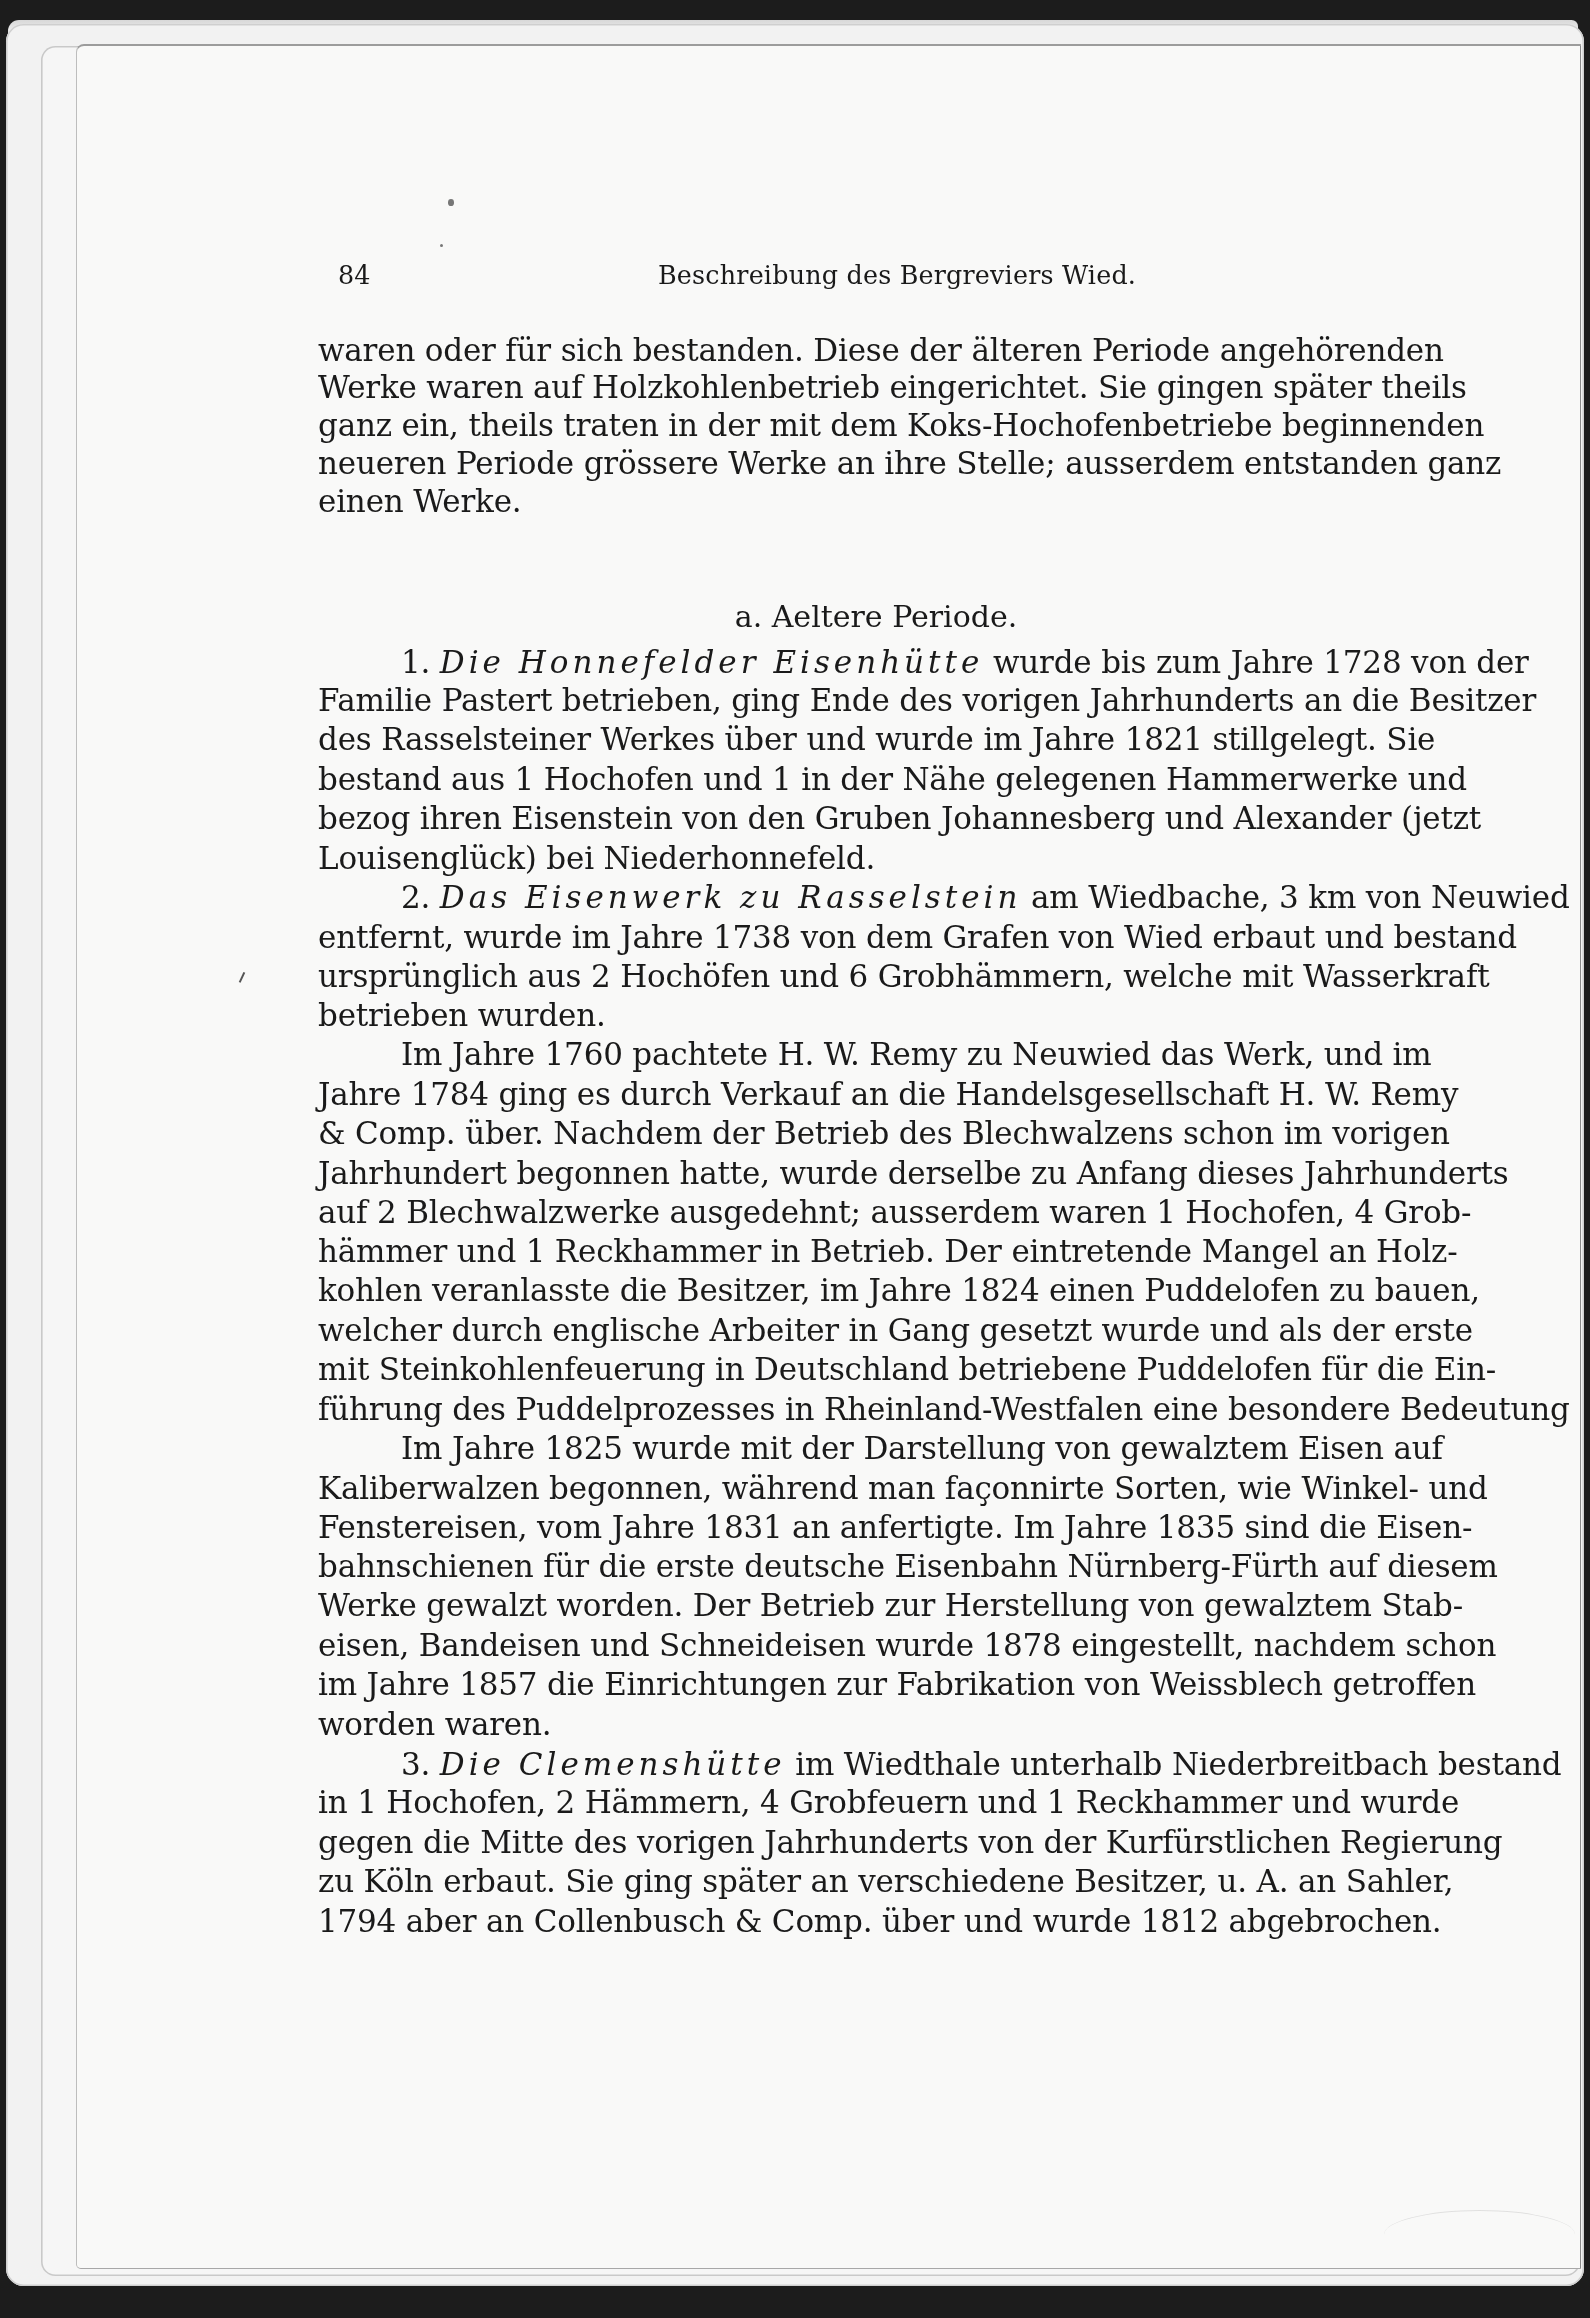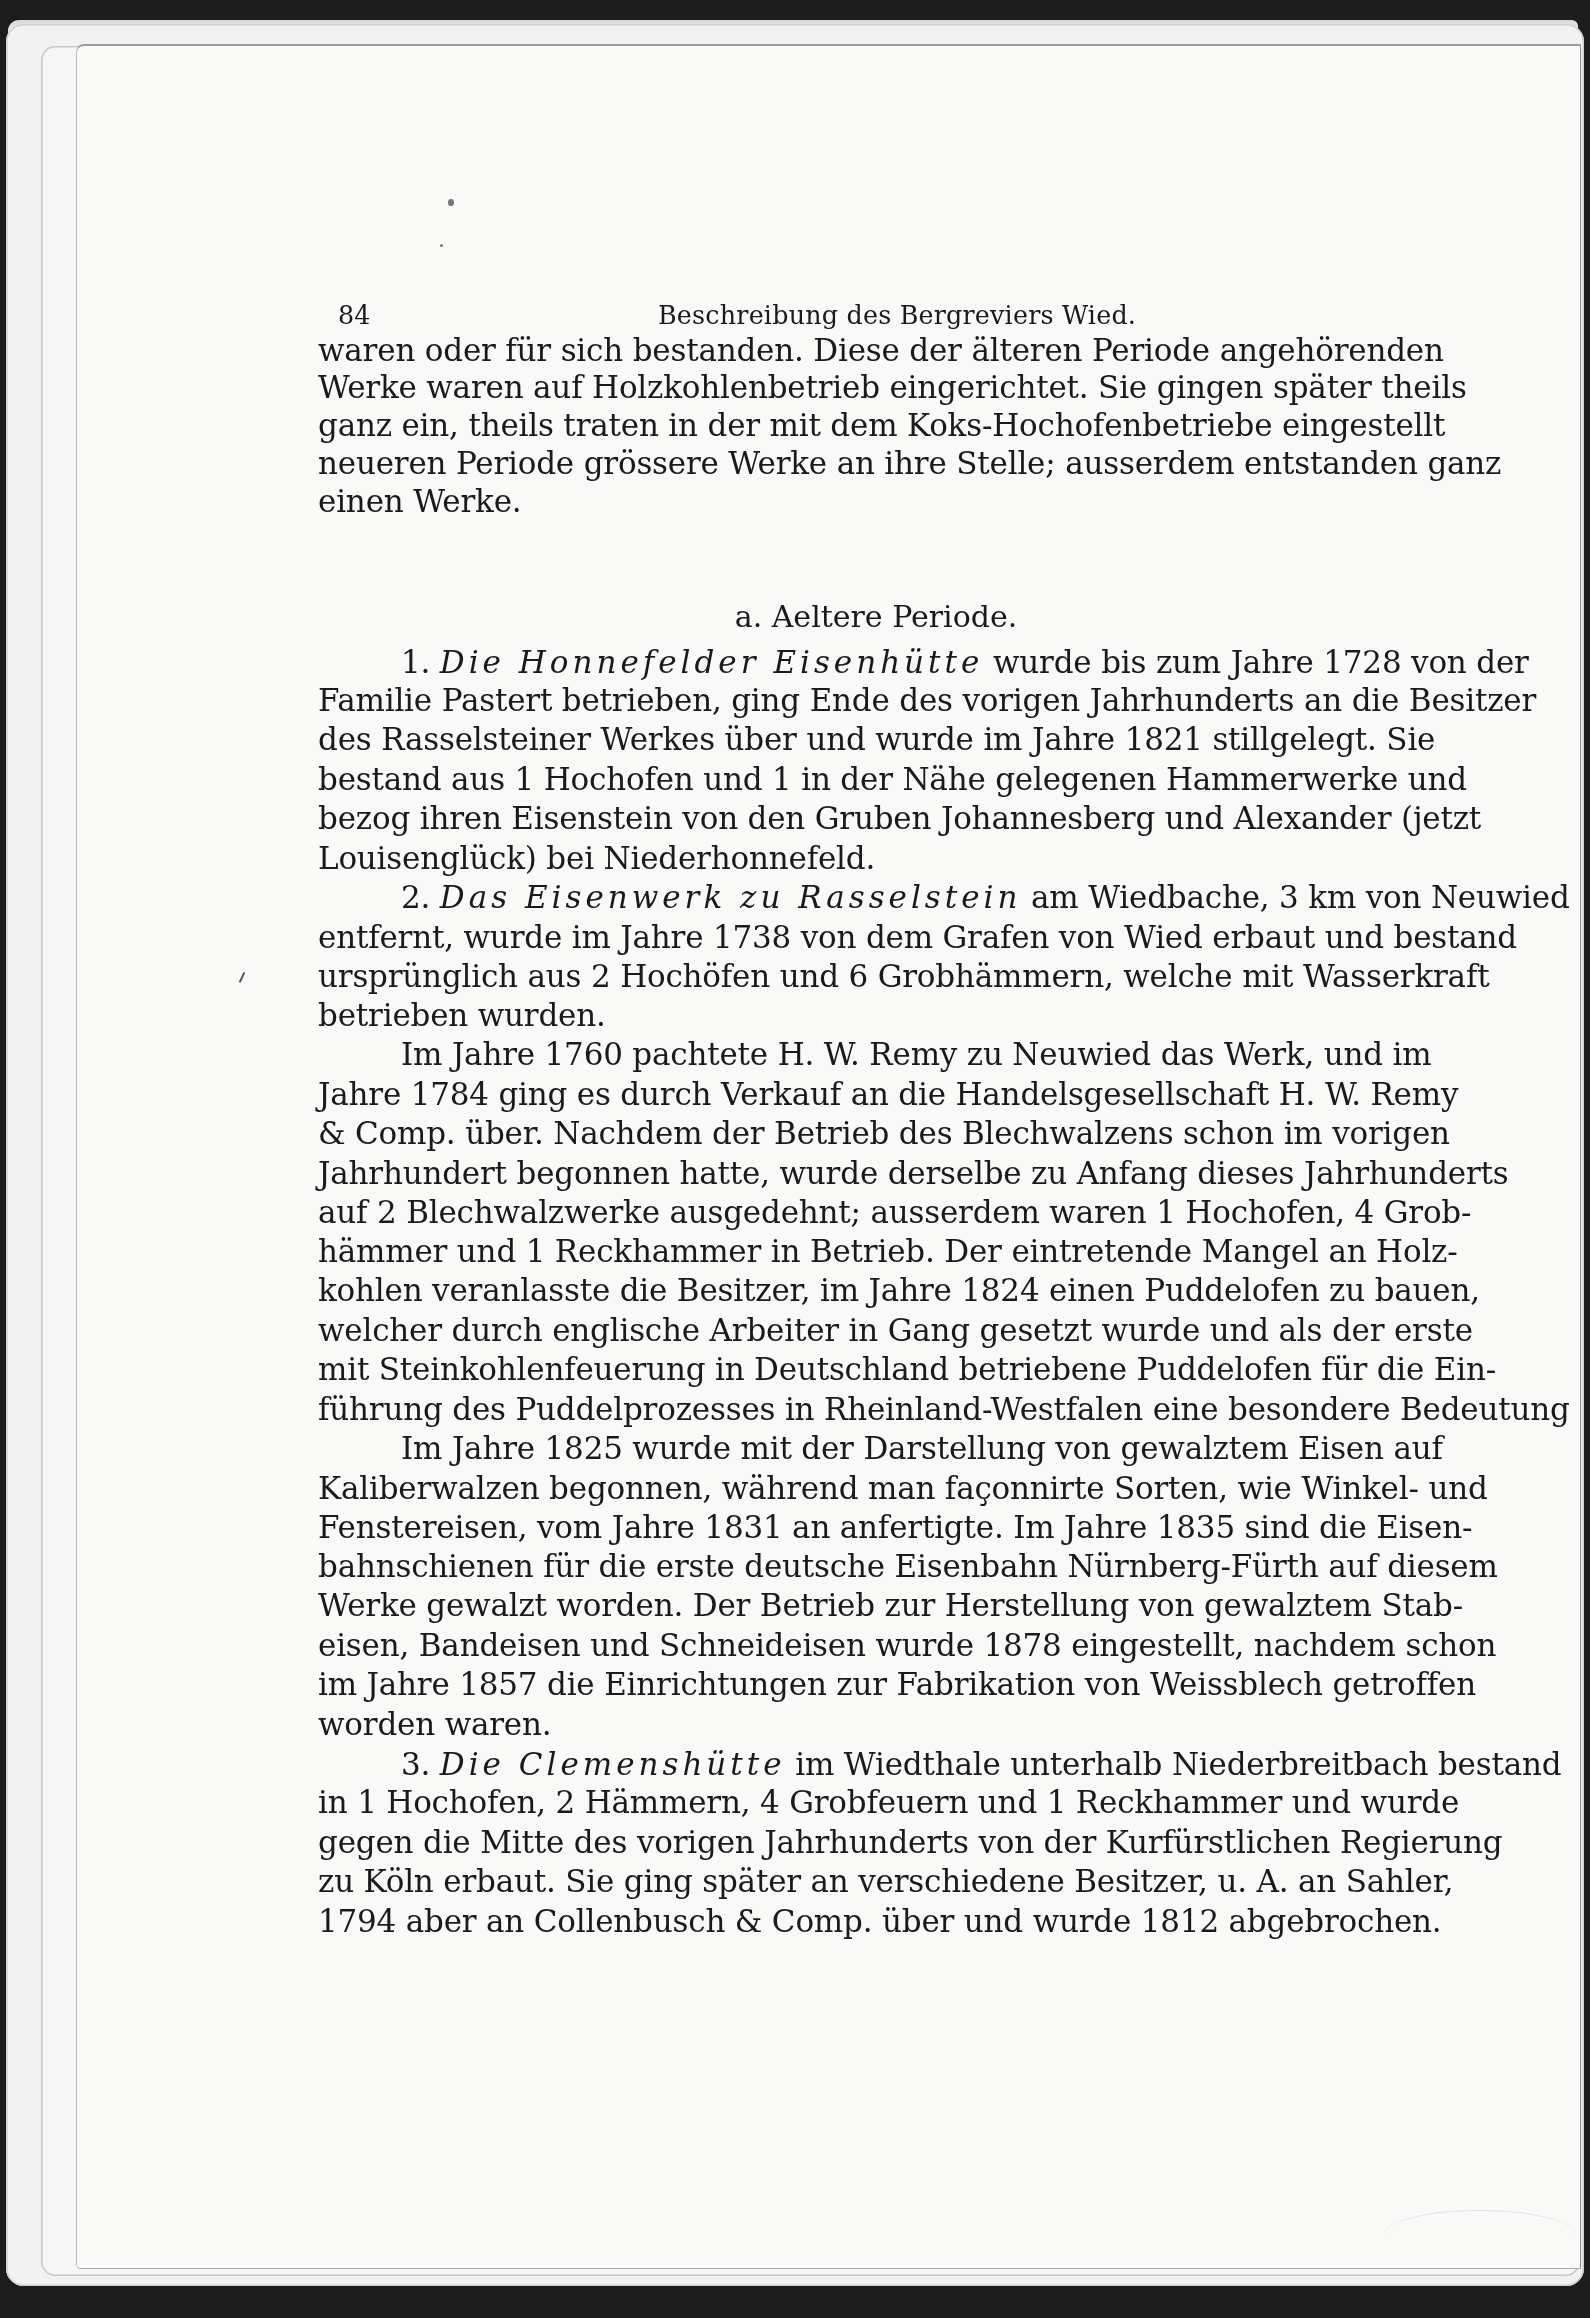--- a/index.html
+++ b/index.html
@@ -36,21 +36,21 @@
   .text-line {
     position: absolute; left: 318px; width: 1076px;
     font-size: 31px; line-height: 38px; height: 38px;
     white-space: nowrap; text-align: justify; text-align-last: justify;
     letter-spacing: -0.2px;
   }
   .text-line.last { text-align-last: left; }
   .text-line.indent { padding-left: 83px; width: 992px; }
   .running-head {
     position: absolute; left: 338px; top: 258px; width: 1076px;
-    font-size: 25.4px; line-height: 35px; height: 35px; margin-top: 40px;
+    font-size: 25.4px; line-height: 35px; height: 35px;
   }
   .page-number { position: absolute; left: 0; top: 0; }
   .running-title { position: absolute; left: 320px; top: 0; letter-spacing: 0.2px; }
   .section-heading {
     position: absolute; left: 338px; width: 1076px; top: 564px;
     font-size: 30px; line-height: 38px; text-align: center; margin-top: 34px;
   }
   .spaced { letter-spacing: 4px; font-style: italic; }
   .speck { position: absolute; background: #777; border-radius: 50%; }
   .margin-mark {
@@ -77,21 +77,21 @@
 <div class="margin-mark"></div>
 
 <div class="running-head">
   <span class="page-number">84</span>
   <span class="running-title">Beschreibung des Bergreviers Wied.</span>
 </div>
 
 <div>
   <div class="text-line" style="top:331px">waren oder für sich bestanden. Diese der älteren Periode angehörenden</div>
   <div class="text-line" style="top:368px">Werke waren auf Holzkohlenbetrieb eingerichtet. Sie gingen später theils</div>
-  <div class="text-line" style="top:406px">ganz ein, theils traten in der mit dem Koks-Hochofenbetriebe eingestellt</div>
+  <div class="text-line" style="top:406px">ganz ein, theils traten in der mit dem Koks-Hochofenbetriebe beginnenden</div>
   <div class="text-line" style="top:444px">neueren Periode grössere Werke an ihre Stelle; ausserdem entstanden ganz</div>
   <div class="text-line last" style="top:482px">einen Werke.</div>
 </div>
 
 <div class="section-heading">a. Aeltere Periode.</div>
 
 <div>
   <div class="text-line indent" style="top:643px">
     <span>1.</span>
     <span class="spaced">Die Honnefelder Eisenhütte</span>

